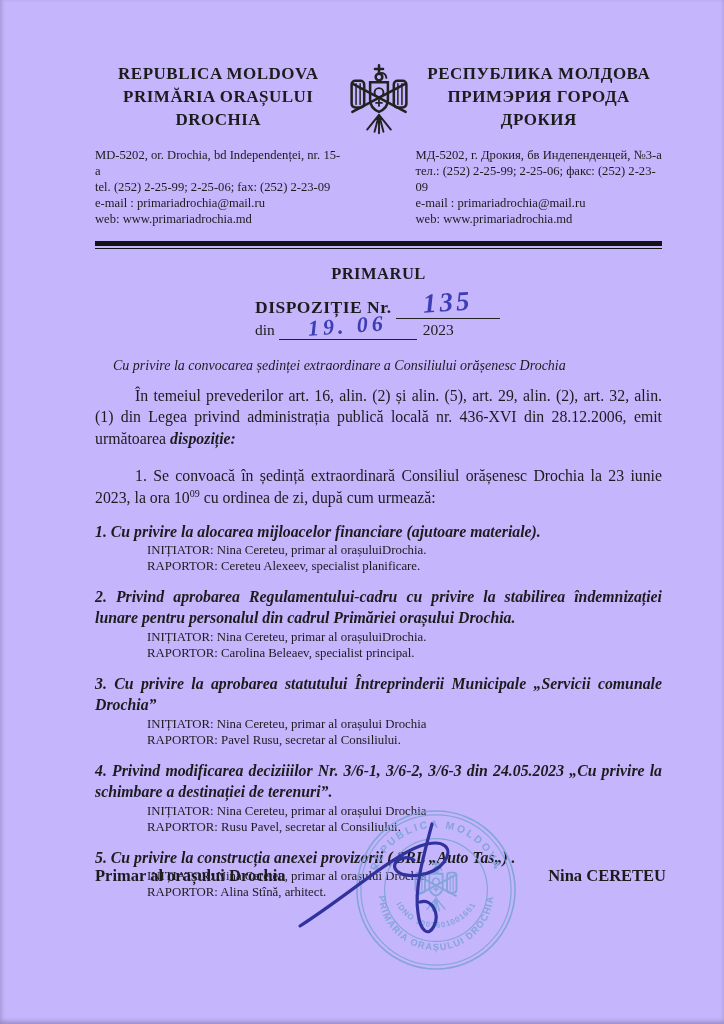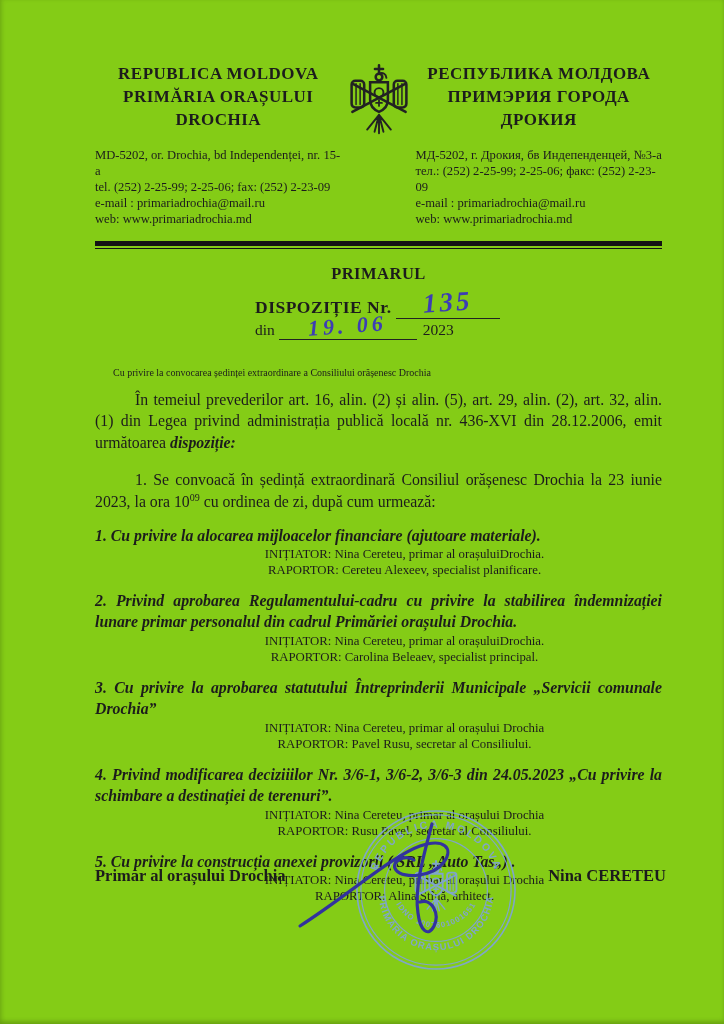--- a/index.html
+++ b/index.html
@@ -1,19 +1,19 @@
 <!DOCTYPE html>
 <html><head>
 <meta charset="utf-8">
 <style>
   * { margin:0; padding:0; box-sizing:border-box; }
   html,body { background:#d8d8d4; }
   .page {
     position:relative; width:724px; height:1024px; margin:0 auto;
-    background:#84cc16; overflow:hidden;
+    background:#c4b5fd; overflow:hidden;
     font-family:"Liberation Serif", serif; color:#1c1c1c;
     box-shadow:inset 0 -3px 4px rgba(0,0,0,.18), inset 3px 0 4px rgba(0,0,0,.06);
   }
   .content { position:absolute; left:95px; right:62px; top:0; }
 
   
   .letterhead { display:flex; justify-content:space-between; margin-top:62px; }
   .lh-col { width:268px; }
   .org-name { font-weight:bold; font-size:17px; line-height:23px; text-align:center; letter-spacing:.5px; }
   .address { margin-top:16px; font-size:12.6px; line-height:16px; }
@@ -32,29 +32,29 @@
   .blank.date { width:138px; margin:0 6px 0 4px; }
   .hand {
     font-family:"Liberation Serif", serif; font-style:italic; color:#3d3db4;
     display:inline-block; transform:rotate(-4deg) translateY(-2px);
     letter-spacing:3px; font-weight:bold;
   }
   .hand.h-nr { font-size:27px; line-height:20px; }
   .hand.h-date { font-size:22px; line-height:16px; letter-spacing:4px; }
 
   
-  .subject { margin-top:27px; font-size:10px; text-indent:18px; }
+  .subject { margin-top:18px; font-size:14px; text-indent:18px;font-style:italic; }
   .para { margin-top:11px; font-size:15.8px; line-height:1.36; text-align:justify; text-indent:40px; }
   .para .bi { font-weight:bold; font-style:italic; }
   sup { font-size:10px; vertical-align:super; }
 
   .agenda { margin-top:6px; }
   .agenda-item { margin-top:13px; }
   .agenda-title { font-weight:bold; font-style:italic; font-size:15.8px; line-height:1.32; text-align:justify;margin-top:7px; }
-  .agenda-sub { margin-left:52px; font-size:12.8px; line-height:16px;text-align:center; }
+  .agenda-sub { margin-left:52px; font-size:12.8px; line-height:16px; }
 
   
   .sig-row { position:absolute; left:95px; right:58px; top:866px; display:flex; justify-content:space-between; font-weight:bold; font-size:16.5px; }
   .stamp { position:absolute; left:352px; top:806px; width:168px; height:168px; opacity:.92; }
   .signature-svg { position:absolute; left:292px; top:818px; width:195px; height:135px; }
 </style>
 </head>
 <body>
 
 <div class="page">
@@ -138,21 +138,21 @@
 
     <div class="agenda">
 
       <div class="agenda-item">
         <div class="agenda-title"><span>1.</span><span>  Cu privire la alocarea mijloacelor financiare (ajutoare materiale).</span></div>
         <div class="agenda-sub">INIȚIATOR:  Nina Cereteu, primar al orașuluiDrochia.</div>
         <div class="agenda-sub">RAPORTOR:  Cereteu Alexeev, specialist planificare.</div>
       </div>
 
       <div class="agenda-item">
-        <div class="agenda-title"><span>2.</span><span>  Privind aprobarea Regulamentului-cadru cu privire la stabilirea îndemnizației lunare primar personalul din cadrul Primăriei orașului Drochia.</span></div>
+        <div class="agenda-title"><span>2.</span><span>  Privind aprobarea Regulamentului-cadru cu privire la stabilirea îndemnizației lunare pentru personalul din cadrul Primăriei orașului Drochia.</span></div>
         <div class="agenda-sub">INIȚIATOR:  Nina Cereteu, primar al orașuluiDrochia.</div>
         <div class="agenda-sub">RAPORTOR:  Carolina Beleaev, specialist principal.</div>
       </div>
 
       <div class="agenda-item">
         <div class="agenda-title"><span>3.</span><span>  Cu privire la aprobarea statutului Întreprinderii Municipale „Servicii comunale Drochia”</span></div>
         <div class="agenda-sub">INIȚIATOR:  Nina Cereteu, primar al orașului Drochia</div>
         <div class="agenda-sub">RAPORTOR:  Pavel Rusu, secretar al Consiliului.</div>
       </div>
 

